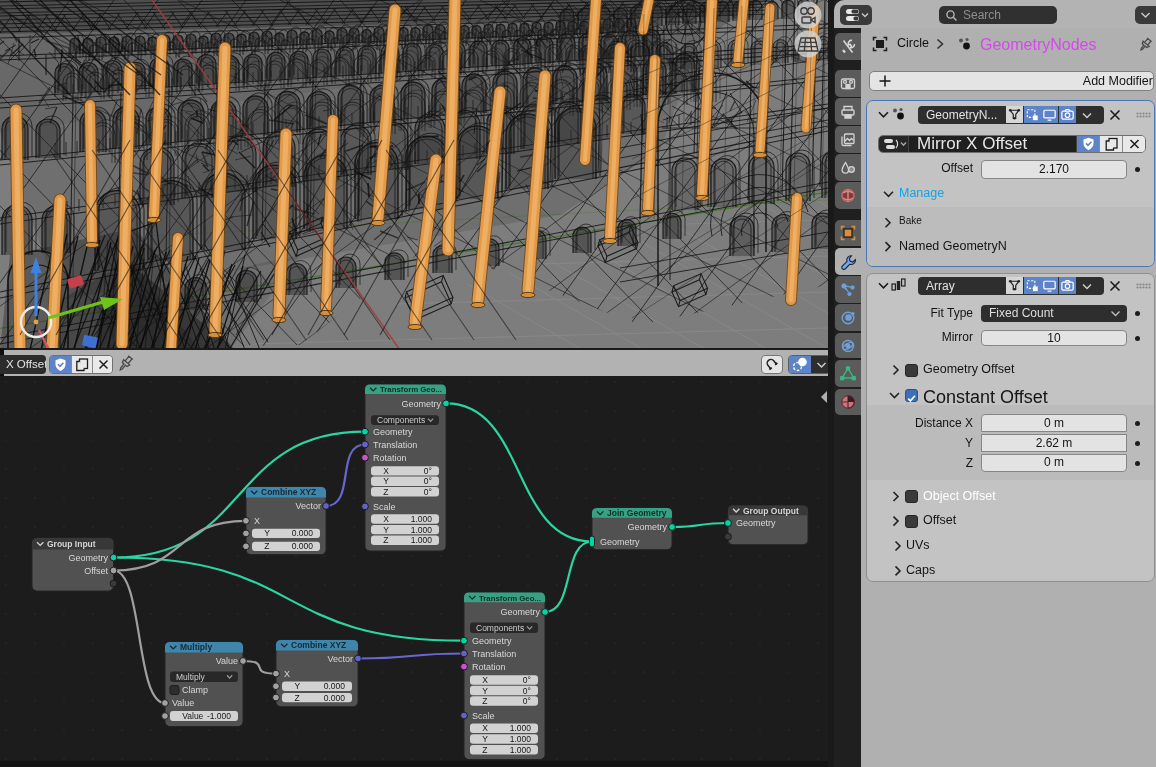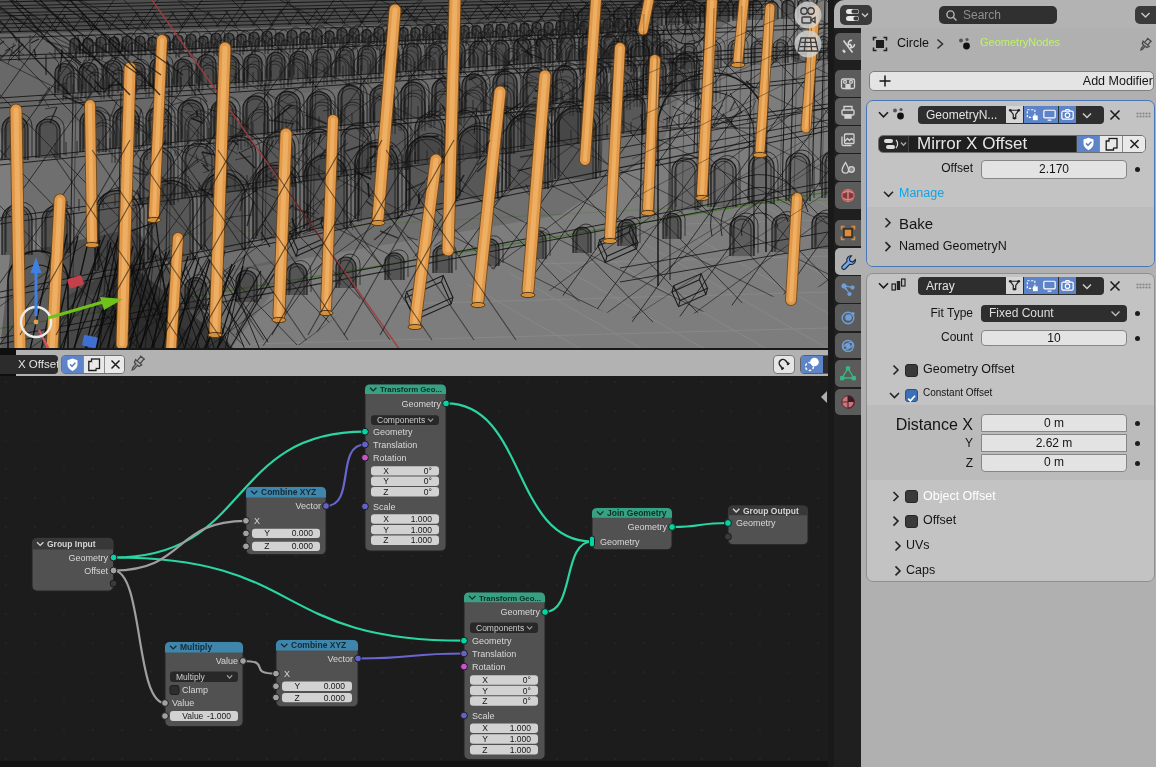--- a/index.html
+++ b/index.html
@@ -1917,21 +1917,21 @@
         <rect x="802" y="17" width="9" height="6" rx="1"></rect>
         <path d="M 811 20 l 4 -2.5 v 5 z"></path>
       </g>
       <g stroke="#3c3c3c" stroke-width="1.3" fill="none">
         <path d="M 801 38 L 815 38 L 818 51 L 798 51 Z"></path>
         <path d="M 801 42.3 L 817 42.3 M 800 46.6 L 817.6 46.6 M 805.6 38 L 804.3 51 M 810.4 38 L 811.7 51"></path>
       </g>
     </svg>
   </div>
 
-<div class="abs" style="left:16px;top:348px;width:828px;height:28px;background:#b2b2b2;border-top:2px solid #191919">
+<div class="abs" style="left:4px;top:348px;width:828px;height:28px;background:#b2b2b2;border-top:2px solid #191919">
   <div class="abs" style="left:-30px;top:5px;width:72px;height:19px;background:#2c2c2c;border-radius:4px;overflow:hidden">
     <span style="position:absolute;left:32px;top:2.5px;font-size:11.5px;color:#e3e3e3;white-space:nowrap">X Offset</span>
   </div>
   <div class="abs" style="left:45px;top:5px;width:64px;height:19px;border-radius:4px;overflow:hidden;border:1px solid #707070;display:flex">
     <div style="width:21px;background:#5d83c9;position:relative">
       <svg width="21" height="17" viewBox="0 0 21 17">
           <path d="M10.5 2.5 L15.5 4.2 V8.5 C15.5 11.5 13.5 13.6 10.5 15 C7.5 13.6 5.5 11.5 5.5 8.5 V4.2 Z" fill="#fff"></path>
           <path d="M8 8.3 l2 2 l3.4 -3.6" stroke="#5d83c9" stroke-width="1.6" fill="none"></path>
         </svg>
     </div>
@@ -2285,21 +2285,21 @@
     </svg>
     <div class="abs" style="left:63px;top:36px;font-size:12.5px;color:#101010">Circle</div>
     <svg class="abs" style="left:101px;top:38px" width="10" height="12" viewBox="0 0 10 12">
       <path d="M2.5 1.5 l5 4.5 l-5 4.5" fill="none" stroke="#333" stroke-width="1.6"></path>
     </svg>
     <div class="abs" style="left:122px;top:36px;width:16px;height:16px"><svg width="17" height="17" viewBox="0 0 17 17">
         <circle cx="5" cy="4.5" r="2" fill="#555"></circle>
         <circle cx="11" cy="3.5" r="1.6" fill="#555"></circle>
         <circle cx="10.5" cy="10" r="3.4" fill="#111"></circle>
       </svg></div>
-    <div class="abs" style="left:146px;top:36px;font-size:11px;color:#bef264">GeometryNodes</div>
+    <div class="abs" style="left:146px;top:36px;font-size:16px;color:#d946ef">GeometryNodes</div>
     <svg class="abs" style="left:303px;top:36px" width="17" height="17" viewBox="0 0 17 17">
       <g transform="rotate(40 8.5 8.5)" stroke="#4a4a4a" stroke-width="1.3" fill="none">
         <path d="M5.5 2.5 H11.5 M6.5 2.5 V7.5 M10.5 2.5 V7.5 M4.5 7.5 H12.5 L11.5 10 H9.3 V14 L8.5 15.5 L7.7 14 V10 H5.5 Z"></path>
       </g>
     </svg>
     <div class="abs" style="left:35px;top:71px;width:285px;height:19.5px;background:#e4e4e4;border:1px solid #7f7f7f;border-radius:5px;font-size:12.5px;color:#141414;text-align:right;line-height:18px">Add Modifier</div>
     <svg class="abs" style="left:44px;top:74px" width="14" height="14" viewBox="0 0 14 14">
       <path d="M7 1.5 V12.5 M1.5 7 H12.5" stroke="#141414" stroke-width="1.5"></path>
     </svg>
     <div class="abs" style="left:32px;top:100px;width:289px;height:167px;background:#c3c3c3;border:1.5px solid #4a76b8;border-radius:7px"></div>
@@ -2374,21 +2374,21 @@
     <div class="abs" style="right:183px;top:161px;font-size:12px;color:#141414">Offset</div>
     <div class="abs" style="left:147px;top:160px;width:146px;height:18.5px;background:#e3e3e3;border:1px solid #868686;border-radius:4px 4px 4px 4px;font-size:12px;color:#141414;text-align:center;line-height:16.5px">2.170</div>
     <div class="dot" style="left:301px;top:166.5px"></div>
     <svg class="abs" style="left:0;top:0;width:322px;height:767px;pointer-events:none" viewBox="0 0 322 767">
       <path d="M 50 191.8 l 4.5 4.5 l 4.5 -4.5" fill="none" stroke="#242424" stroke-width="1.6"></path>
     </svg>
     <div class="abs" style="left:65px;top:186px;font-size:12.5px;color:#0ea5e9">Manage</div>
     <svg class="abs" style="left:0;top:0;width:322px;height:767px;pointer-events:none" viewBox="0 0 322 767">
       <path d="M 51.5 218.2 l 4.5 4.5 l -4.5 4.5" fill="none" stroke="#242424" stroke-width="1.6"></path>
     </svg>
-    <div class="abs" style="left:65px;top:215px;font-size:15px;color:#141414">Bake</div>
+    <div class="abs" style="left:65px;top:215px;font-size:10px;color:#141414">Bake</div>
     <svg class="abs" style="left:0;top:0;width:322px;height:767px;pointer-events:none" viewBox="0 0 322 767">
       <path d="M 51.5 242.1 l 4.5 4.5 l -4.5 4.5" fill="none" stroke="#242424" stroke-width="1.6"></path>
     </svg>
     <div class="abs" style="left:65px;top:239px;font-size:12.5px;color:#141414">Named GeometryN</div>
     <div class="abs" style="left:32px;top:273px;width:289px;height:309px;background:#c3c3c3;border:1px solid #8f8f8f;border-radius:7px"></div>
     <div class="abs" style="left:33px;top:404.5px;width:287px;height:75px;background:#bbbbbb"></div>
     <svg class="abs" style="left:0;top:0;width:322px;height:767px;pointer-events:none" viewBox="0 0 322 767">
       <path d="M 45 283.3 l 4.5 4.5 l 4.5 -4.5" fill="none" stroke="#1b1b1b" stroke-width="1.6"></path>
     </svg>
     <div class="abs" style="left:56px;top:277.0px;width:17px;height:17px"><svg width="17" height="17" viewBox="0 0 17 17">
@@ -2433,36 +2433,36 @@
       <circle cx="10.5" cy="1.5" r="1.1" fill="#888"></circle>
       <circle cx="10.5" cy="4.5" r="1.1" fill="#888"></circle>
       <circle cx="13.5" cy="1.5" r="1.1" fill="#888"></circle>
       <circle cx="13.5" cy="4.5" r="1.1" fill="#888"></circle>
     </svg>
     <div class="abs" style="right:183px;top:305.5px;font-size:12px;color:#141414">Fit Type</div>
     <div class="abs" style="left:147px;top:305.3px;width:146px;height:16.3px;background:#2e2e2e;border-radius:4px;font-size:12px;color:#dedede;line-height:16.3px;padding-left:8px">Fixed Count<svg class="abs" style="right:6px;top:4.15px" width="11" height="9" viewBox="0 0 11 9">
         <path d="M1.5 2.5 l4 4 l4 -4" fill="none" stroke="#bbb" stroke-width="1.4"></path>
       </svg></div>
     <div class="dot" style="left:301px;top:311.0px"></div>
-    <div class="abs" style="right:183px;top:330px;font-size:12px;color:#141414">Count</div>
+    <div class="abs" style="right:183px;top:330px;font-size:12px;color:#141414">Mirror</div>
     <div class="abs" style="left:147px;top:329.9px;width:146px;height:16.4px;background:#e3e3e3;border:1px solid #868686;border-radius:4px 4px 4px 4px;font-size:12px;color:#141414;text-align:center;line-height:14.399999999999999px">10</div>
     <div class="dot" style="left:301px;top:335.5px"></div>
     <svg class="abs" style="left:0;top:0;width:322px;height:767px;pointer-events:none" viewBox="0 0 322 767">
       <path d="M 59.5 365.5 l 4.5 4.5 l -4.5 4.5" fill="none" stroke="#242424" stroke-width="1.6"></path>
     </svg>
     <div class="abs" style="left:71px;top:363.5px;width:13px;height:13px;background:#3a3a3a;border-radius:3px;border:1px solid #262626"></div>
     <div class="abs" style="left:89px;top:362px;font-size:12.5px;color:#141414">Geometry Offset</div>
     <svg class="abs" style="left:0;top:0;width:322px;height:767px;pointer-events:none" viewBox="0 0 322 767">
       <path d="M 56 393.0 l 4.5 4.5 l 4.5 -4.5" fill="none" stroke="#242424" stroke-width="1.6"></path>
     </svg>
     <div class="abs" style="left:71px;top:388.7px;width:13px;height:13px;background:#3d6fb6;border-radius:3px;border:1px solid #28528f"><svg width="11" height="11" viewBox="0 0 11 11">
         <path d="M2.2 5.6 l2.2 2.3 L9 2.8" fill="none" stroke="#fff" stroke-width="1.7"></path>
       </svg></div>
-    <div class="abs" style="left:89px;top:387px;font-size:10px;color:#141414">Constant Offset</div>
-    <div class="abs" style="right:183px;top:415.6px;font-size:16px;color:#141414">Distance X</div>
+    <div class="abs" style="left:89px;top:387px;font-size:18px;color:#141414">Constant Offset</div>
+    <div class="abs" style="right:183px;top:415.6px;font-size:12px;color:#141414">Distance X</div>
     <div class="abs" style="right:183px;top:435.8px;font-size:12px;color:#141414">Y</div>
     <div class="abs" style="right:183px;top:455.6px;font-size:12px;color:#141414">Z</div>
     <div class="abs" style="left:147px;top:414.1px;width:146px;height:18.1px;background:#e3e3e3;border:1px solid #868686;border-radius:4px 4px 0px 0px;font-size:12px;color:#141414;text-align:center;line-height:16.1px">0 m</div>
     <div class="abs" style="left:147px;top:434.2px;width:146px;height:18.2px;background:#e3e3e3;border:1px solid #868686;border-radius:0px 0px 0px 0px;font-size:12px;color:#141414;text-align:center;line-height:16.2px">2.62 m</div>
     <div class="abs" style="left:147px;top:454.4px;width:146px;height:17.8px;background:#e3e3e3;border:1px solid #868686;border-radius:0px 0px 4px 4px;font-size:12px;color:#141414;text-align:center;line-height:15.8px">0 m</div>
     <div class="dot" style="left:301px;top:421.1px"></div>
     <div class="dot" style="left:301px;top:441.3px"></div>
     <div class="dot" style="left:301px;top:461.1px"></div>
     <svg class="abs" style="left:0;top:0;width:322px;height:767px;pointer-events:none" viewBox="0 0 322 767">
       <path d="M 59.5 492.0 l 4.5 4.5 l -4.5 4.5" fill="none" stroke="#242424" stroke-width="1.6"></path>

